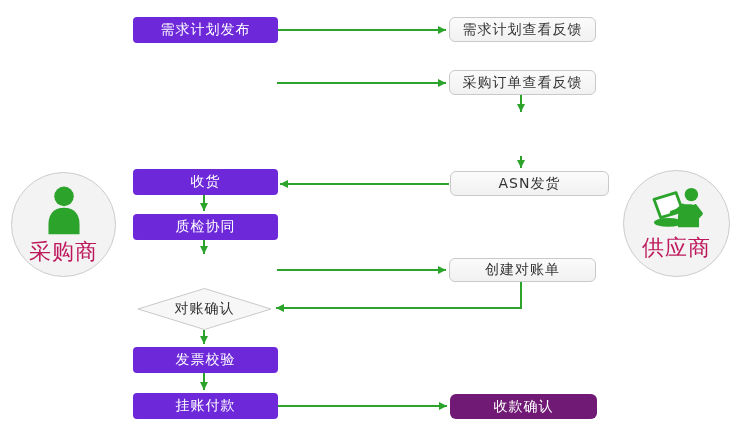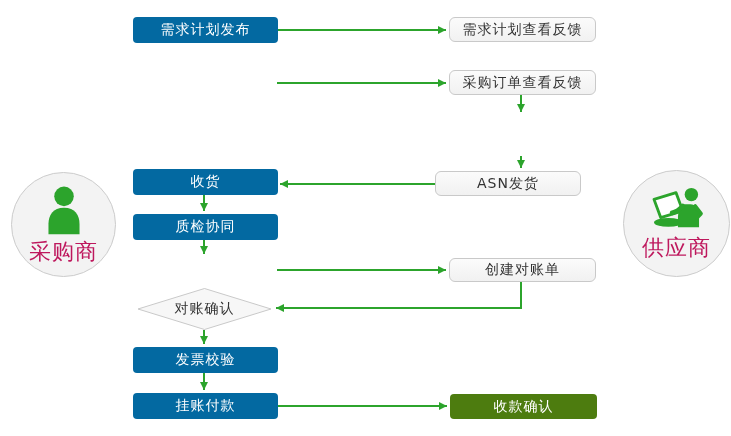--- a/index.html
+++ b/index.html
@@ -6,26 +6,26 @@
   .stage{
     position:relative;width:731px;height:436px;background:#ffffff;overflow:hidden;
     font-family:"DejaVu Sans","Liberation Sans",sans-serif;
   }
   .arrows{position:absolute;left:0;top:0;width:731px;height:436px;}
   .node{
     position:absolute;display:flex;align-items:center;justify-content:center;
     font-size:14px;border-radius:4px;box-sizing:border-box;white-space:nowrap;
     letter-spacing:1px;
   }
-  .node.green{background:#0369a1;color:#ffffff;}
+  .node.green{background:#6d28d9;color:#ffffff;}
   .node.light{
     background:linear-gradient(#fbfbfb,#f1f1f1);
     border:1px solid #c9c9c9;color:#333333;border-radius:6px;
   }
-  .node.red{background:#4d7c0f;color:#ffffff;}
+  .node.red{background:#701a75;color:#ffffff;border-radius:6px;}
   .diamond{position:absolute;}
   .diamond svg.dshape{position:absolute;left:0;top:0;width:100%;height:100%;}
   .diamond .dlabel{
     position:absolute;left:0;top:0;width:100%;height:100%;
     display:flex;align-items:center;justify-content:center;
     font-size:14px;letter-spacing:1px;white-space:nowrap;
   }
   .diamond .dlabel.on-green{color:#ffffff;}
   .diamond .dlabel.on-light{color:#333333;}
   .actor{
@@ -64,21 +64,21 @@
   </svg>
 
   <div class="node green" style="left:133px;top:17px;width:145px;height:26px">需求计划发布</div>
   <div class="node green" style="left:133px;top:169px;width:145px;height:26px">收货</div>
   <div class="node green" style="left:133px;top:214px;width:145px;height:26px">质检协同</div>
   <div class="node green" style="left:133px;top:393px;width:145px;height:26px">挂账付款</div>
   <div class="node green" style="left:133px;top:347px;width:145px;height:26px">发票校验</div>
 
   <div class="node light" style="left:449px;top:17px;width:147px;height:25px">需求计划查看反馈</div>
   <div class="node light" style="left:449px;top:70px;width:147px;height:25px">采购订单查看反馈</div>
-  <div class="node light" style="left:435px;top:171px;width:146px;height:25px">ASN发货</div>
+  <div class="node light" style="left:450px;top:171px;width:159px;height:25px">ASN发货</div>
   <div class="node light" style="left:449px;top:258px;width:147px;height:24px">创建对账单</div>
 
   <div class="node red" style="left:450px;top:394px;width:147px;height:25px">收款确认</div>
 
 
   <div class="diamond" style="left:137px;top:288px;width:135px;height:42px">
     <svg class="dshape" viewBox="0 0 135 42" preserveAspectRatio="none">
       <polygon points="67.5,0.5 134,21 67.5,41.5 1,21" fill="#f7f7f7" stroke="#c9c9c9" stroke-width="1" vector-effect="non-scaling-stroke"></polygon>
     </svg>
     <span class="dlabel on-light">对账确认</span>

